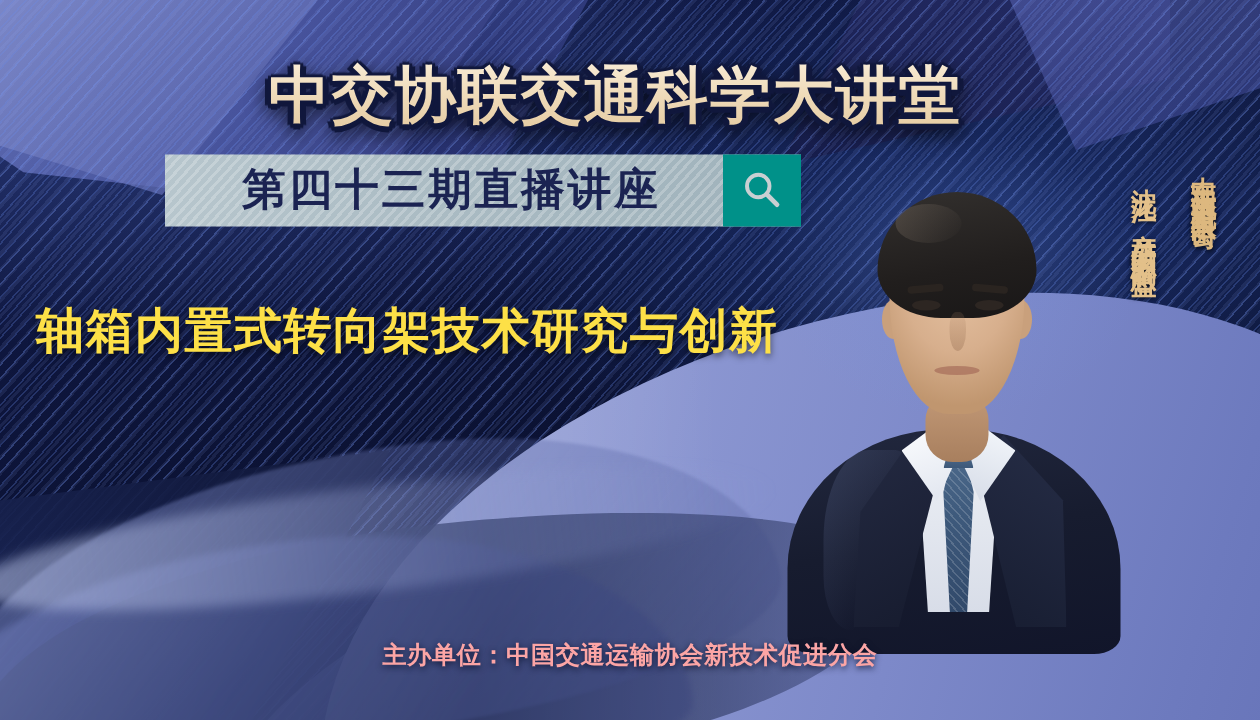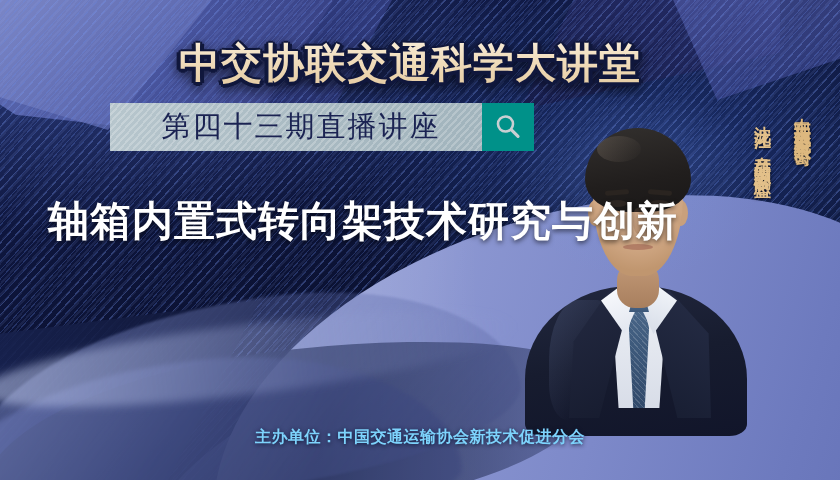--- a/index.html
+++ b/index.html
@@ -248,34 +248,34 @@
   }
   .sub-banner::before{
     content:"";position:absolute;inset:0;
     background-image:repeating-linear-gradient(-48deg,
       rgba(255,255,255,.00) 0 3px,
       rgba(255,255,255,.22) 3px 5px);
     pointer-events:none;
   }
   .sub-text{
     position:relative;flex:1;text-align:center;
-    font-size:29px;font-weight:normal;color:#1b2352;letter-spacing:2px;
+    font-size:29px;font-weight:bold;color:#1b2352;letter-spacing:2px;
     padding-left:10px;
   }
   .search-box{
     position:relative;width:52px;height:48px;flex:0 0 52px;
     background:#009189;display:flex;align-items:center;justify-content:center;
   }
   .search-glyph{display:block;}
 
   .topic-title{
-    position:absolute;left:48px;top:198px;width:560px;height:46px;
+    position:absolute;left:24px;top:198px;width:560px;height:46px;
     display:flex;align-items:center;
-    font-size:41px;font-weight:bold;letter-spacing:1px;
-    color:#ffffff;
+    font-size:32px;font-weight:bold;letter-spacing:1px;
+    color:#fde047;
     text-shadow:0 2px 5px rgba(0,0,0,.6);
     white-space:nowrap;
   }
 
   .time-banner{
     position:absolute;left:148px;top:309px;width:314px;height:48px;
     background:linear-gradient(100deg,rgba(214,219,234,.90) 0%,rgba(196,203,224,.86) 45%,rgba(176,185,212,.80) 100%);
     clip-path:polygon(14px 0,100% 0,100% calc(100% - 14px),calc(100% - 14px) 100%,14px 100%,0 14px);
     display:flex;align-items:center;justify-content:center;
     box-shadow:0 3px 12px rgba(0,0,0,.35);
@@ -308,21 +308,21 @@
   }
   .vcol-person{
     right:66px;top:112px;font-size:17px;
     color:#e3c08a;
   }
 
   .footer{
     position:absolute;left:0;right:0;top:424px;height:26px;
     display:flex;align-items:center;justify-content:center;
     gap:26px;
-    font-size:16px;font-weight:bold;color:#7dd3fc;
+    font-size:16px;font-weight:bold;color:#fca5a5;
     text-shadow:0 1px 4px rgba(8,14,40,.85);
     letter-spacing:.5px;
   }
   .footer span{white-space:nowrap;}
 </style>
 </head>
 <body>
 
 <div class="stage">
 

